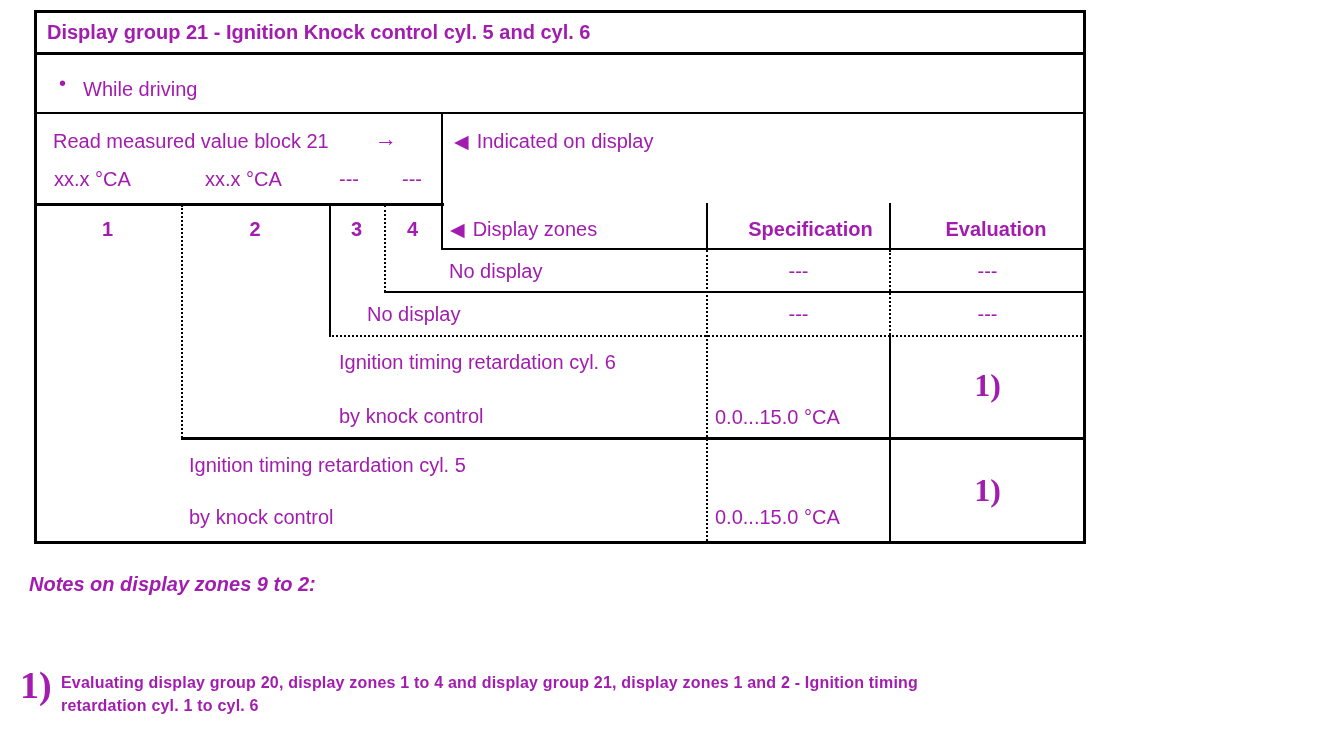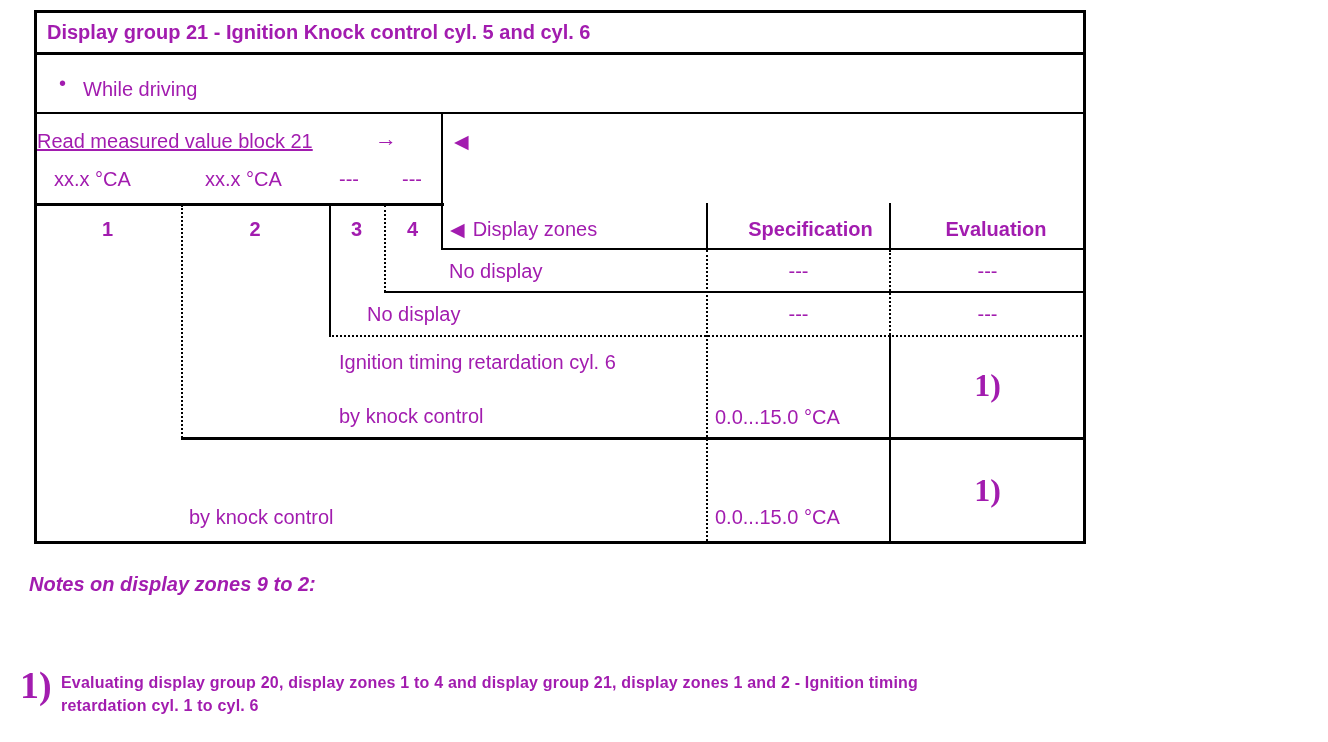--- a/index.html
+++ b/index.html
@@ -56,24 +56,25 @@
     <div class="ln" style="left:872px;top:203px;width:2px;height:47px;"></div>
     <div class="dotv" style="left:872px;top:250px;height:85px;"></div>
     <div class="ln" style="left:872px;top:335px;width:2px;height:206px;"></div>
   </div>
 
   <div class="t b" style="left:30px;top:20px;">Display group 21 - Ignition Knock control cyl. 5 and cyl. 6</div>
 
   <div class="t" style="left:42px;top:71px;">•</div>
   <div class="t" style="left:66px;top:77px;">While driving</div>
 
-  <div class="t" style="left:20px;top:129px;text-decoration:underline;">Read measured value block 21</div>
+  <div class="t" style="left:36px;top:129px;">Read measured value block 21</div>
   <div class="t" style="left:358px;top:127px;font-size:22px;">→</div>
   <div class="t row-flex" style="left:437px;top:129px;">
     <span class="tri">◀</span>
+    <span>Indicated on display</span>
   </div>
 
   <div class="t" style="left:37px;top:167px;">xx.x °CA</div>
   <div class="t" style="left:188px;top:167px;">xx.x °CA</div>
   <div class="t" style="left:322px;top:167px;">---</div>
   <div class="t" style="left:385px;top:167px;">---</div>
 
   <div class="t b ctr" style="left:17px;top:217px;width:147px;">1</div>
   <div class="t b ctr" style="left:164px;top:217px;width:148px;">2</div>
   <div class="t b ctr" style="left:312px;top:217px;width:55px;">3</div>
@@ -91,20 +92,21 @@
 
   <div class="t" style="left:350px;top:302px;">No display</div>
   <div class="t ctr" style="left:690px;top:302px;width:183px;">---</div>
   <div class="t ctr" style="left:873px;top:302px;width:195px;">---</div>
 
   <div class="t" style="left:322px;top:350px;">Ignition timing retardation cyl. 6</div>
   <div class="t" style="left:322px;top:404px;">by knock control</div>
   <div class="t" style="left:698px;top:405px;">0.0...15.0 °CA</div>
   <div class="serif-ref ctr" style="position:absolute;left:873px;top:368px;width:195px;">1)</div>
 
+  <div class="t" style="left:172px;top:453px;">Ignition timing retardation cyl. 5</div>
   <div class="t" style="left:172px;top:505px;">by knock control</div>
   <div class="t" style="left:698px;top:505px;">0.0...15.0 °CA</div>
   <div class="serif-ref ctr" style="position:absolute;left:873px;top:473px;width:195px;">1)</div>
 
   <div class="t b italic" style="left:12px;top:572px;">Notes on display zones 9 to 2:</div>
 
   <div class="fn-marker" style="position:absolute;left:3px;top:665px;">1)</div>
   <div class="fn-text" style="position:absolute;left:44px;top:671px;white-space:nowrap;">Evaluating display group 20, display zones 1 to 4 and display group 21, display zones 1 and 2 - Ignition timing</div>
   <div class="fn-text" style="position:absolute;left:44px;top:694px;white-space:nowrap;">retardation cyl. 1 to cyl. 6</div>
 

